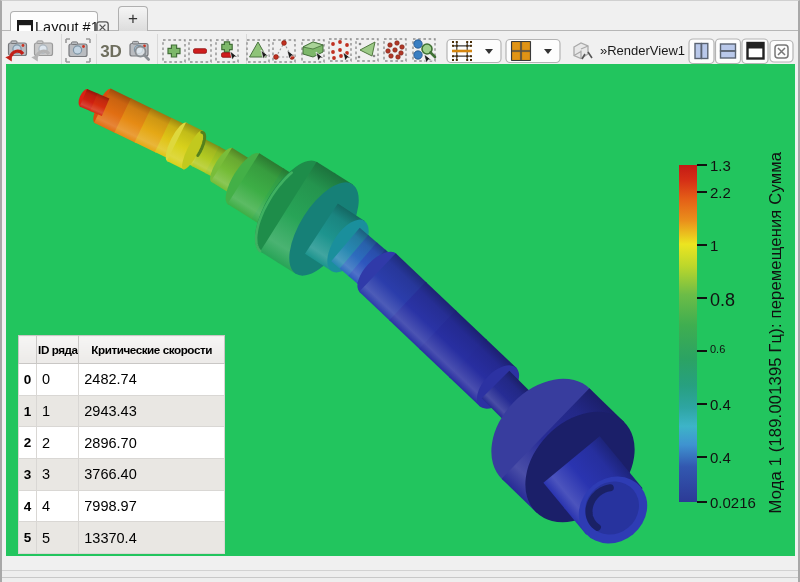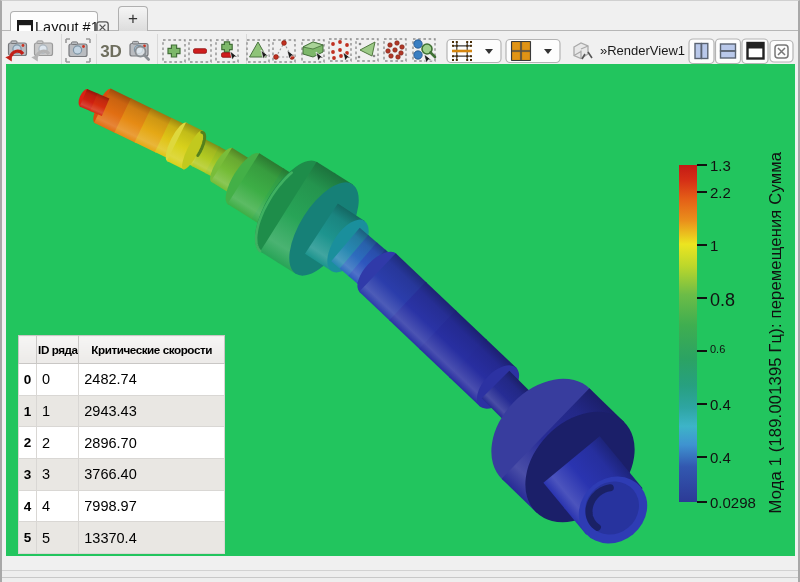--- a/index.html
+++ b/index.html
@@ -442,21 +442,21 @@
 <div style="position:absolute;left:704px;top:173px;font-size:15px;color:#111">1</div>
 <div style="position:absolute;left:691px;top:233px;width:10px;height:2px;background:#111"></div>
 <div style="position:absolute;left:704px;top:226px;font-size:18px;color:#111">0.8</div>
 <div style="position:absolute;left:691px;top:286px;width:10px;height:2px;background:#111"></div>
 <div style="position:absolute;left:704px;top:279px;font-size:11px;color:#111">0.6</div>
 <div style="position:absolute;left:691px;top:339px;width:10px;height:2px;background:#111"></div>
 <div style="position:absolute;left:704px;top:332px;font-size:15px;color:#111">0.4</div>
 <div style="position:absolute;left:691px;top:392px;width:10px;height:2px;background:#111"></div>
 <div style="position:absolute;left:704px;top:385px;font-size:15px;color:#111">0.4</div>
 <div style="position:absolute;left:691px;top:437px;width:10px;height:2px;background:#111"></div>
-<div style="position:absolute;left:704px;top:430px;font-size:15px;color:#111">0.0298</div>
+<div style="position:absolute;left:704px;top:430px;font-size:15px;color:#111">0.0216</div>
   <div id="cbtitle">Мода 1 (189.001395 Гц): перемещения Сумма</div>
   <table id="tbl">
     <colgroup>
         <col style="width:18px">
         <col style="width:42px">
         <col style="width:145px">
       </colgroup>
     <tbody>
         <tr>
           <th></th>

